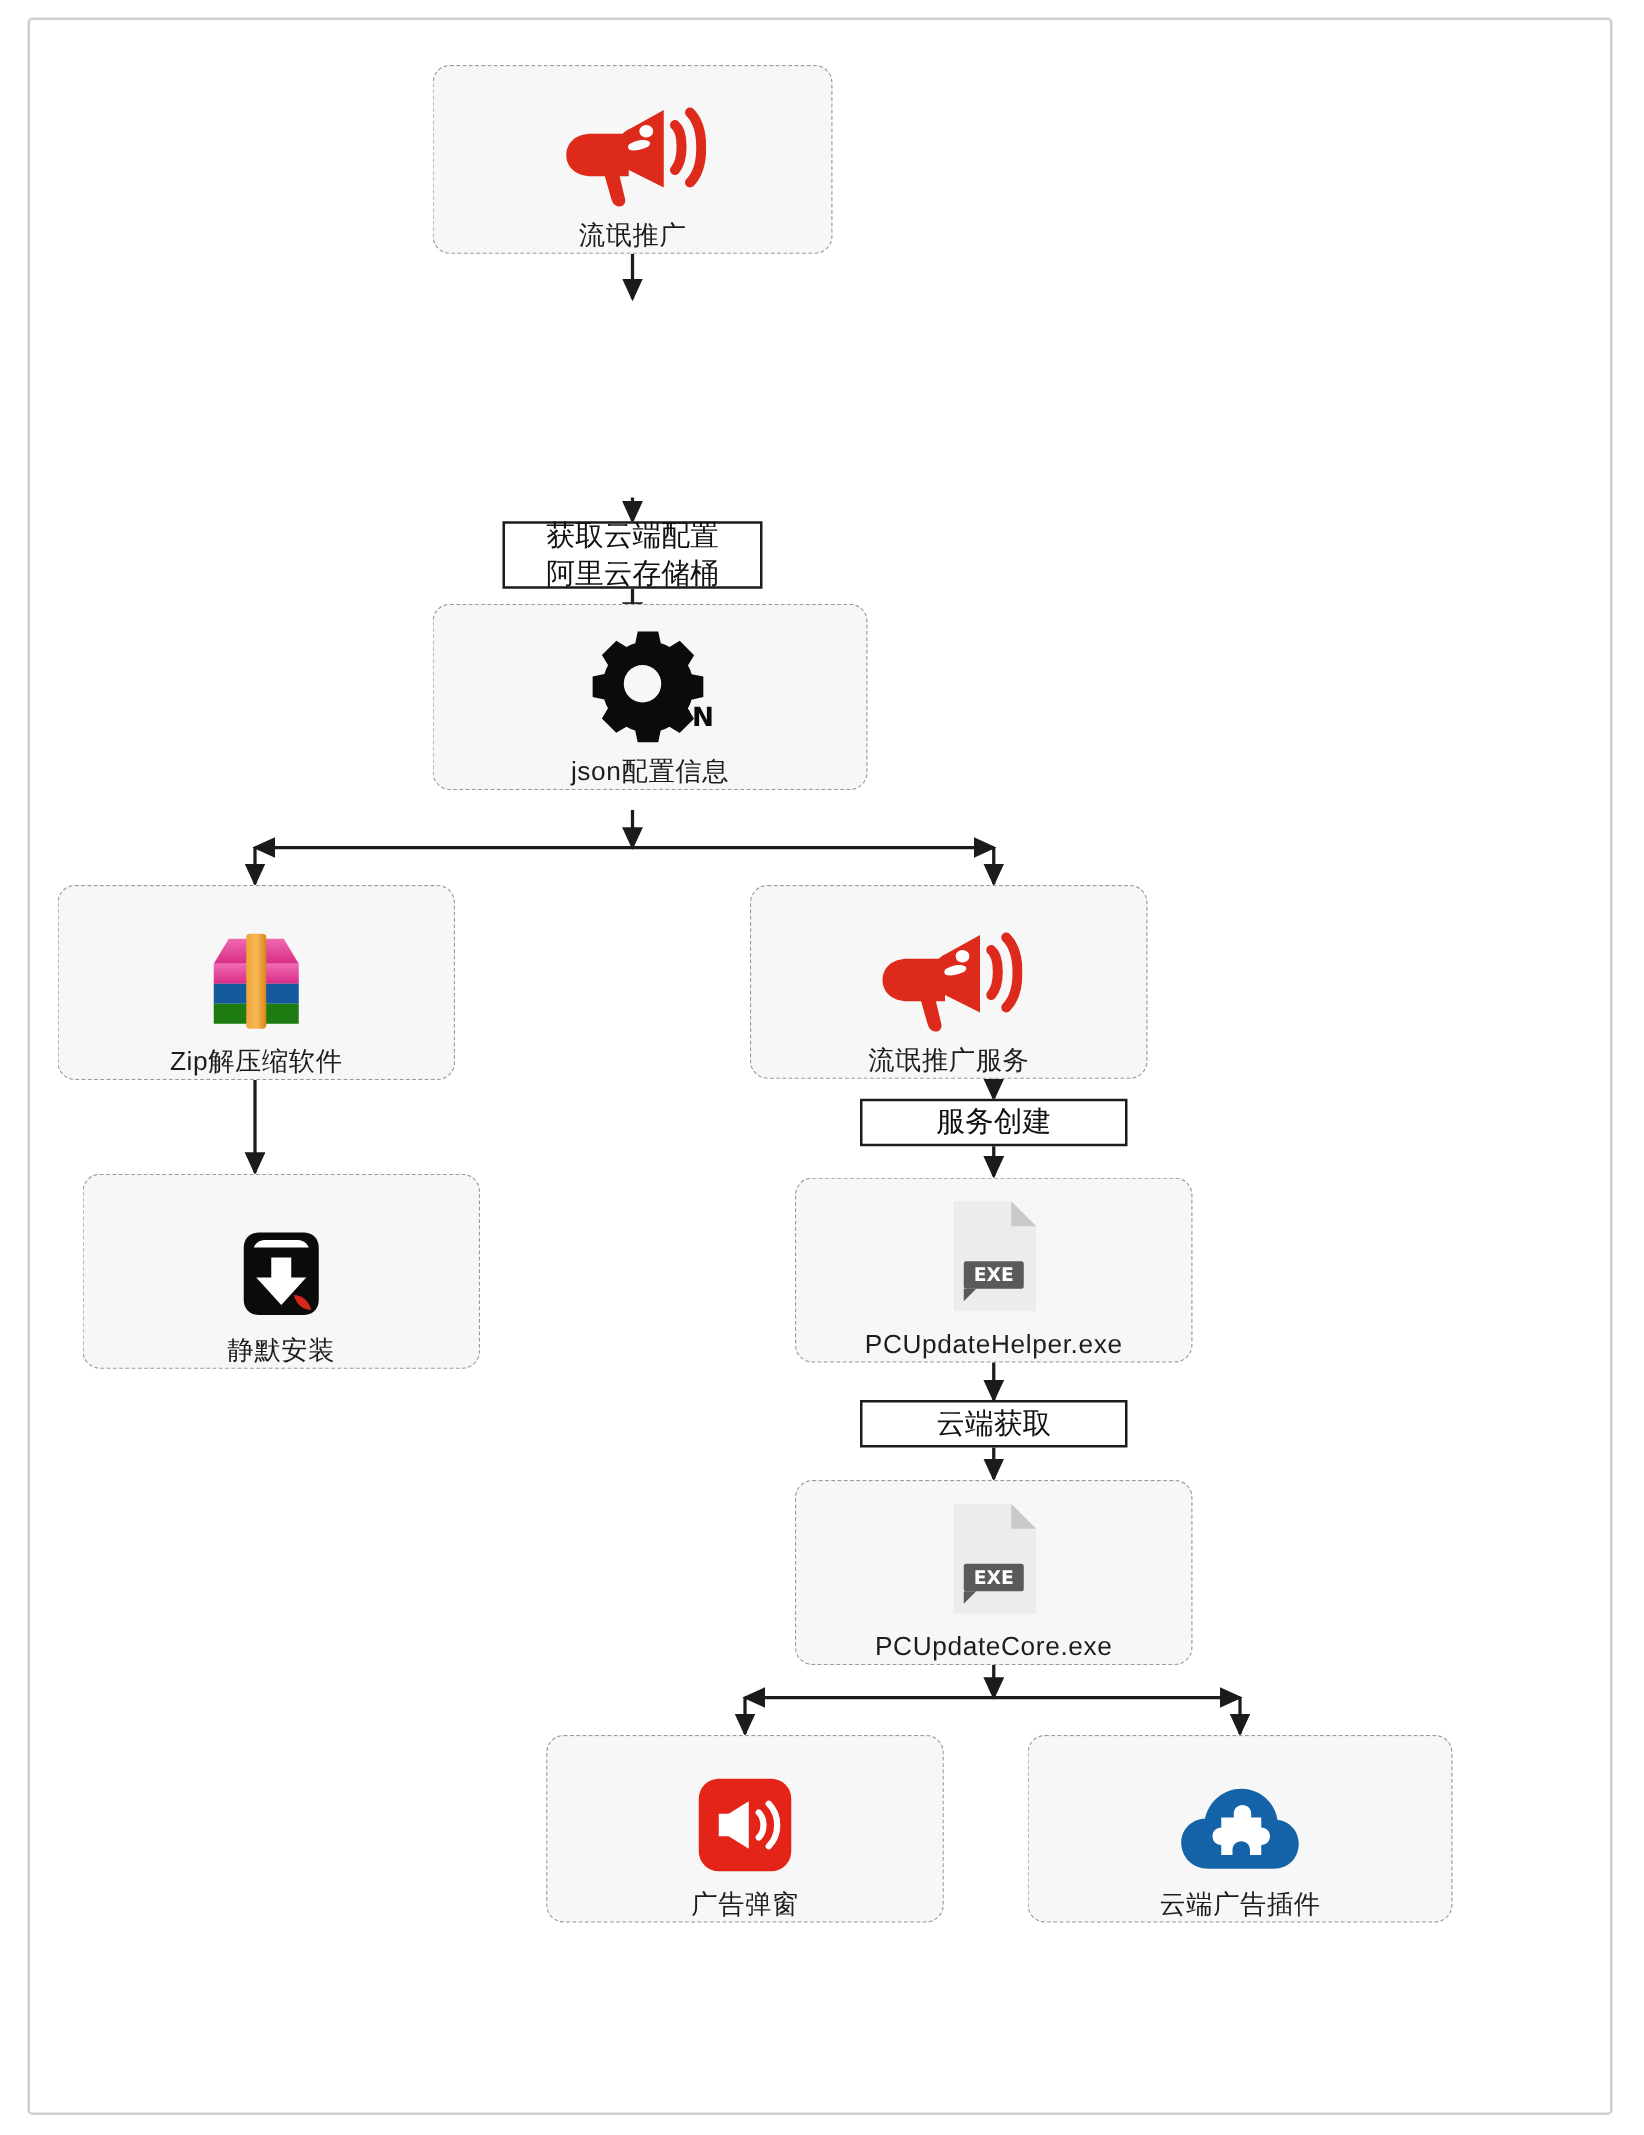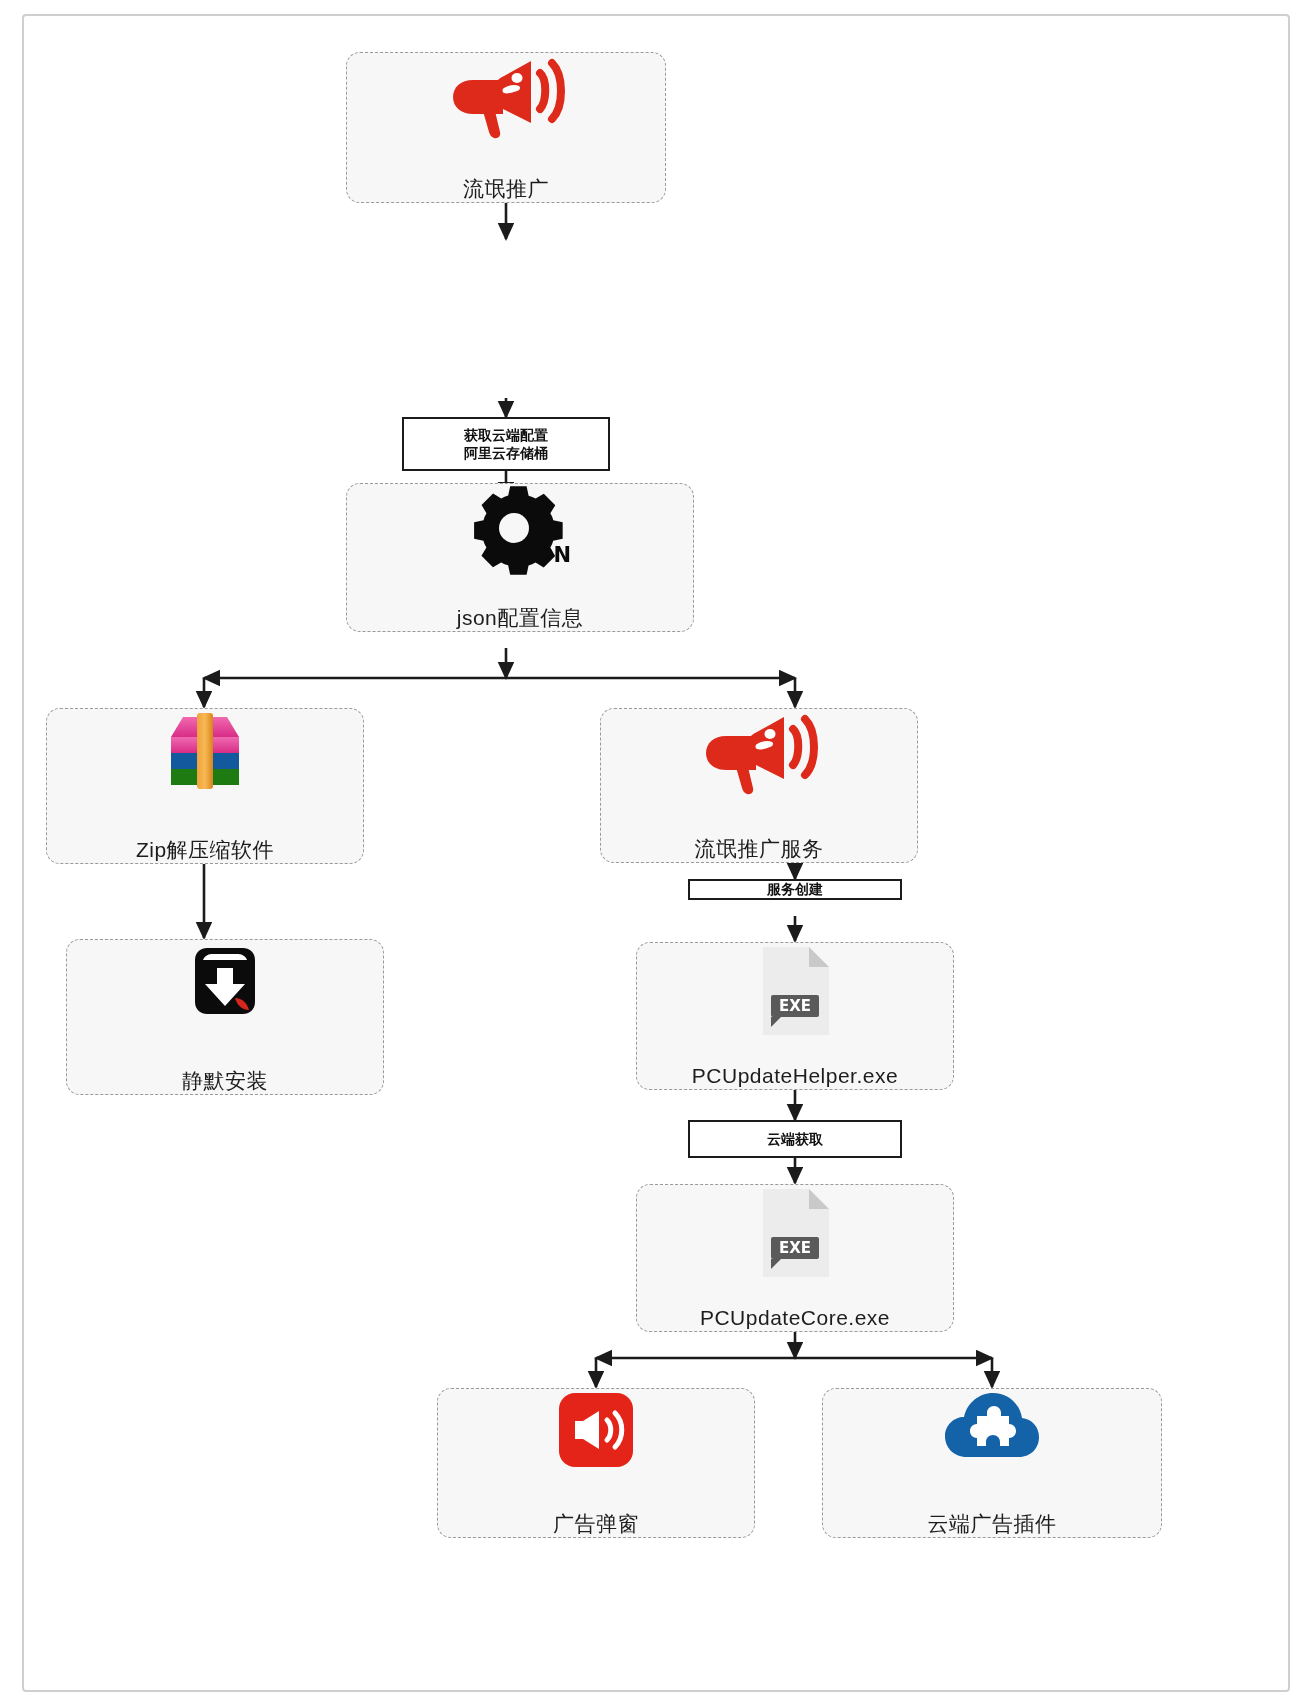--- a/index.html
+++ b/index.html
@@ -3,27 +3,27 @@
 <meta charset="utf-8">
 <style>
   html,body{margin:0;padding:0;background:#ffffff;}
   body{font-family:"Liberation Sans","DejaVu Sans",sans-serif;}
   #page{position:relative;width:1315px;height:1708px;background:#ffffff;overflow:hidden;}
   #frame{position:absolute;left:22px;top:14px;width:1268px;height:1678px;border:2px solid #cfcfcf;border-radius:4px;box-sizing:border-box;background:#fff;}
   #canvas{position:absolute;left:0;top:0;width:1315px;height:1708px;}
   svg.edges{position:absolute;left:0;top:0;width:1315px;height:1708px;pointer-events:none;}
 
   .node{position:absolute;box-sizing:border-box;background:#f7f7f7;border:1.6px dashed #9a9a9a;border-radius:14px;
-        display:flex;flex-direction:column;align-items:center;justify-content:space-between;}
+        display:flex;flex-direction:column;align-items:center;justify-content:flex-end;}
   .node .icon{display:flex;align-items:center;justify-content:center;}
   .node .label{font-size:21px;color:#1d1d1d;line-height:1.25;text-align:center;margin-top:10px;letter-spacing:.5px;}
 
   .edgelabel{position:absolute;box-sizing:border-box;background:#ffffff;border:2px solid #1b1b1b;
              display:flex;flex-direction:column;align-items:center;justify-content:center;}
-  .edgelabel .l{font-size:14px;color:#111;line-height:1.3;white-space:nowrap;font-weight:bold;}
+  .edgelabel .l{font-size:23px;color:#111;line-height:1.3;white-space:nowrap;}
 
   
   .megaphone{width:118px;height:86px;}
   
   .zipbox{width:86px;height:80px;}
   
   .gearjson{width:104px;height:92px;}
   
   .winrar{width:96px;height:84px;}
   
@@ -168,21 +168,21 @@
             <ellipse cx="70" cy="25" rx="5.5" ry="5" fill="#fff"></ellipse>
             <path d="M57 35 C62 32 68 31 72 33 C74 34 73 37 70 38 C65 40 60 41 57 40 C55 39 55 36 57 35 Z" fill="#fff"></path>
             <path d="M93 20 C100 26 100 48 93 56" stroke="#dd2a1b" stroke-width="8" fill="none" stroke-linecap="round"></path>
             <path d="M105 10 C117 22 117 54 105 66" stroke="#dd2a1b" stroke-width="8" fill="none" stroke-linecap="round"></path>
           </g>
         </svg>
       </div>
       <div class="label">流氓推广服务</div>
     </div>
 
-    <div class="edgelabel" style="left:688px;top:879px;width:214px;height:21px;">
+    <div class="edgelabel" style="left:688px;top:879px;width:214px;height:38px;">
       <span class="l">服务创建</span>
     </div>
 
     <div class="node" style="left:636px;top:942px;width:318px;height:148px;">
       <div class="icon">
         <svg class="exefile" viewBox="0 0 80 96">
           <path d="M8 4 L54 4 L74 24 L74 92 L8 92 Z" fill="#ececec"></path>
           <path d="M54 4 L74 24 L54 24 Z" fill="#c9c9c9"></path>
           <rect x="16" y="52" width="48" height="22" rx="2" fill="#5a5a5a"></rect>
           <path d="M16 74 L16 84 L26 74 Z" fill="#5a5a5a"></path>

